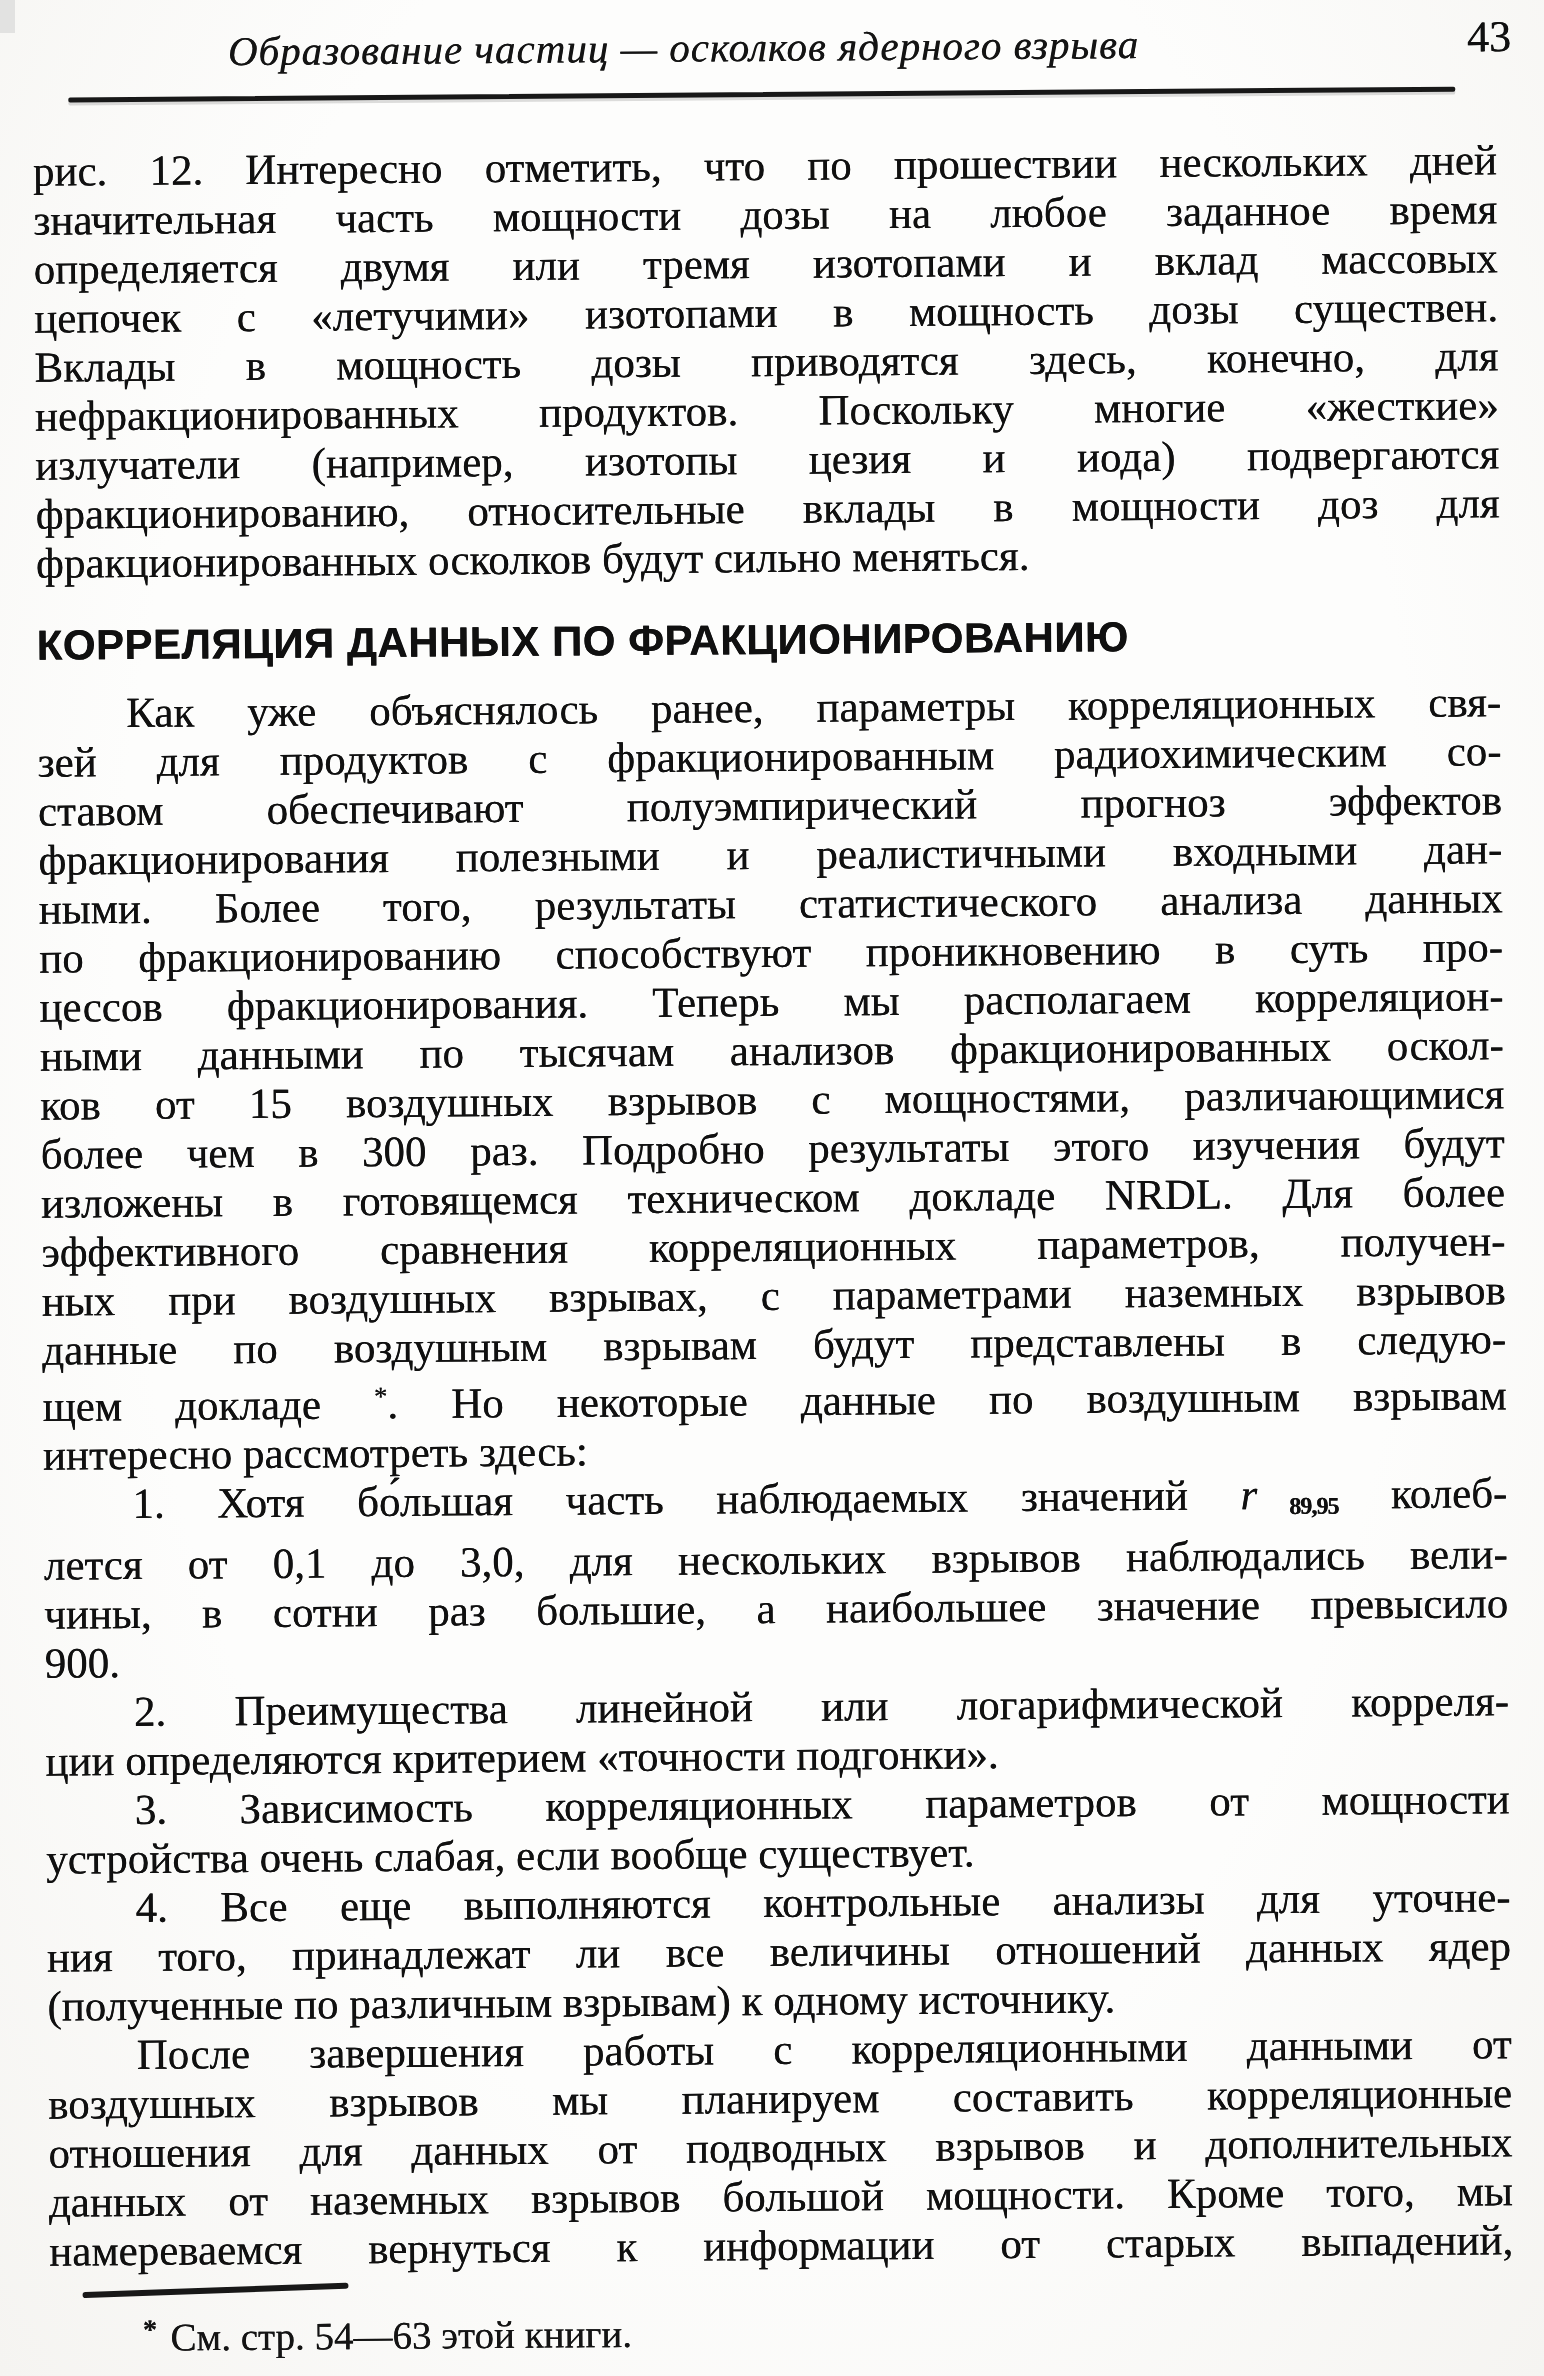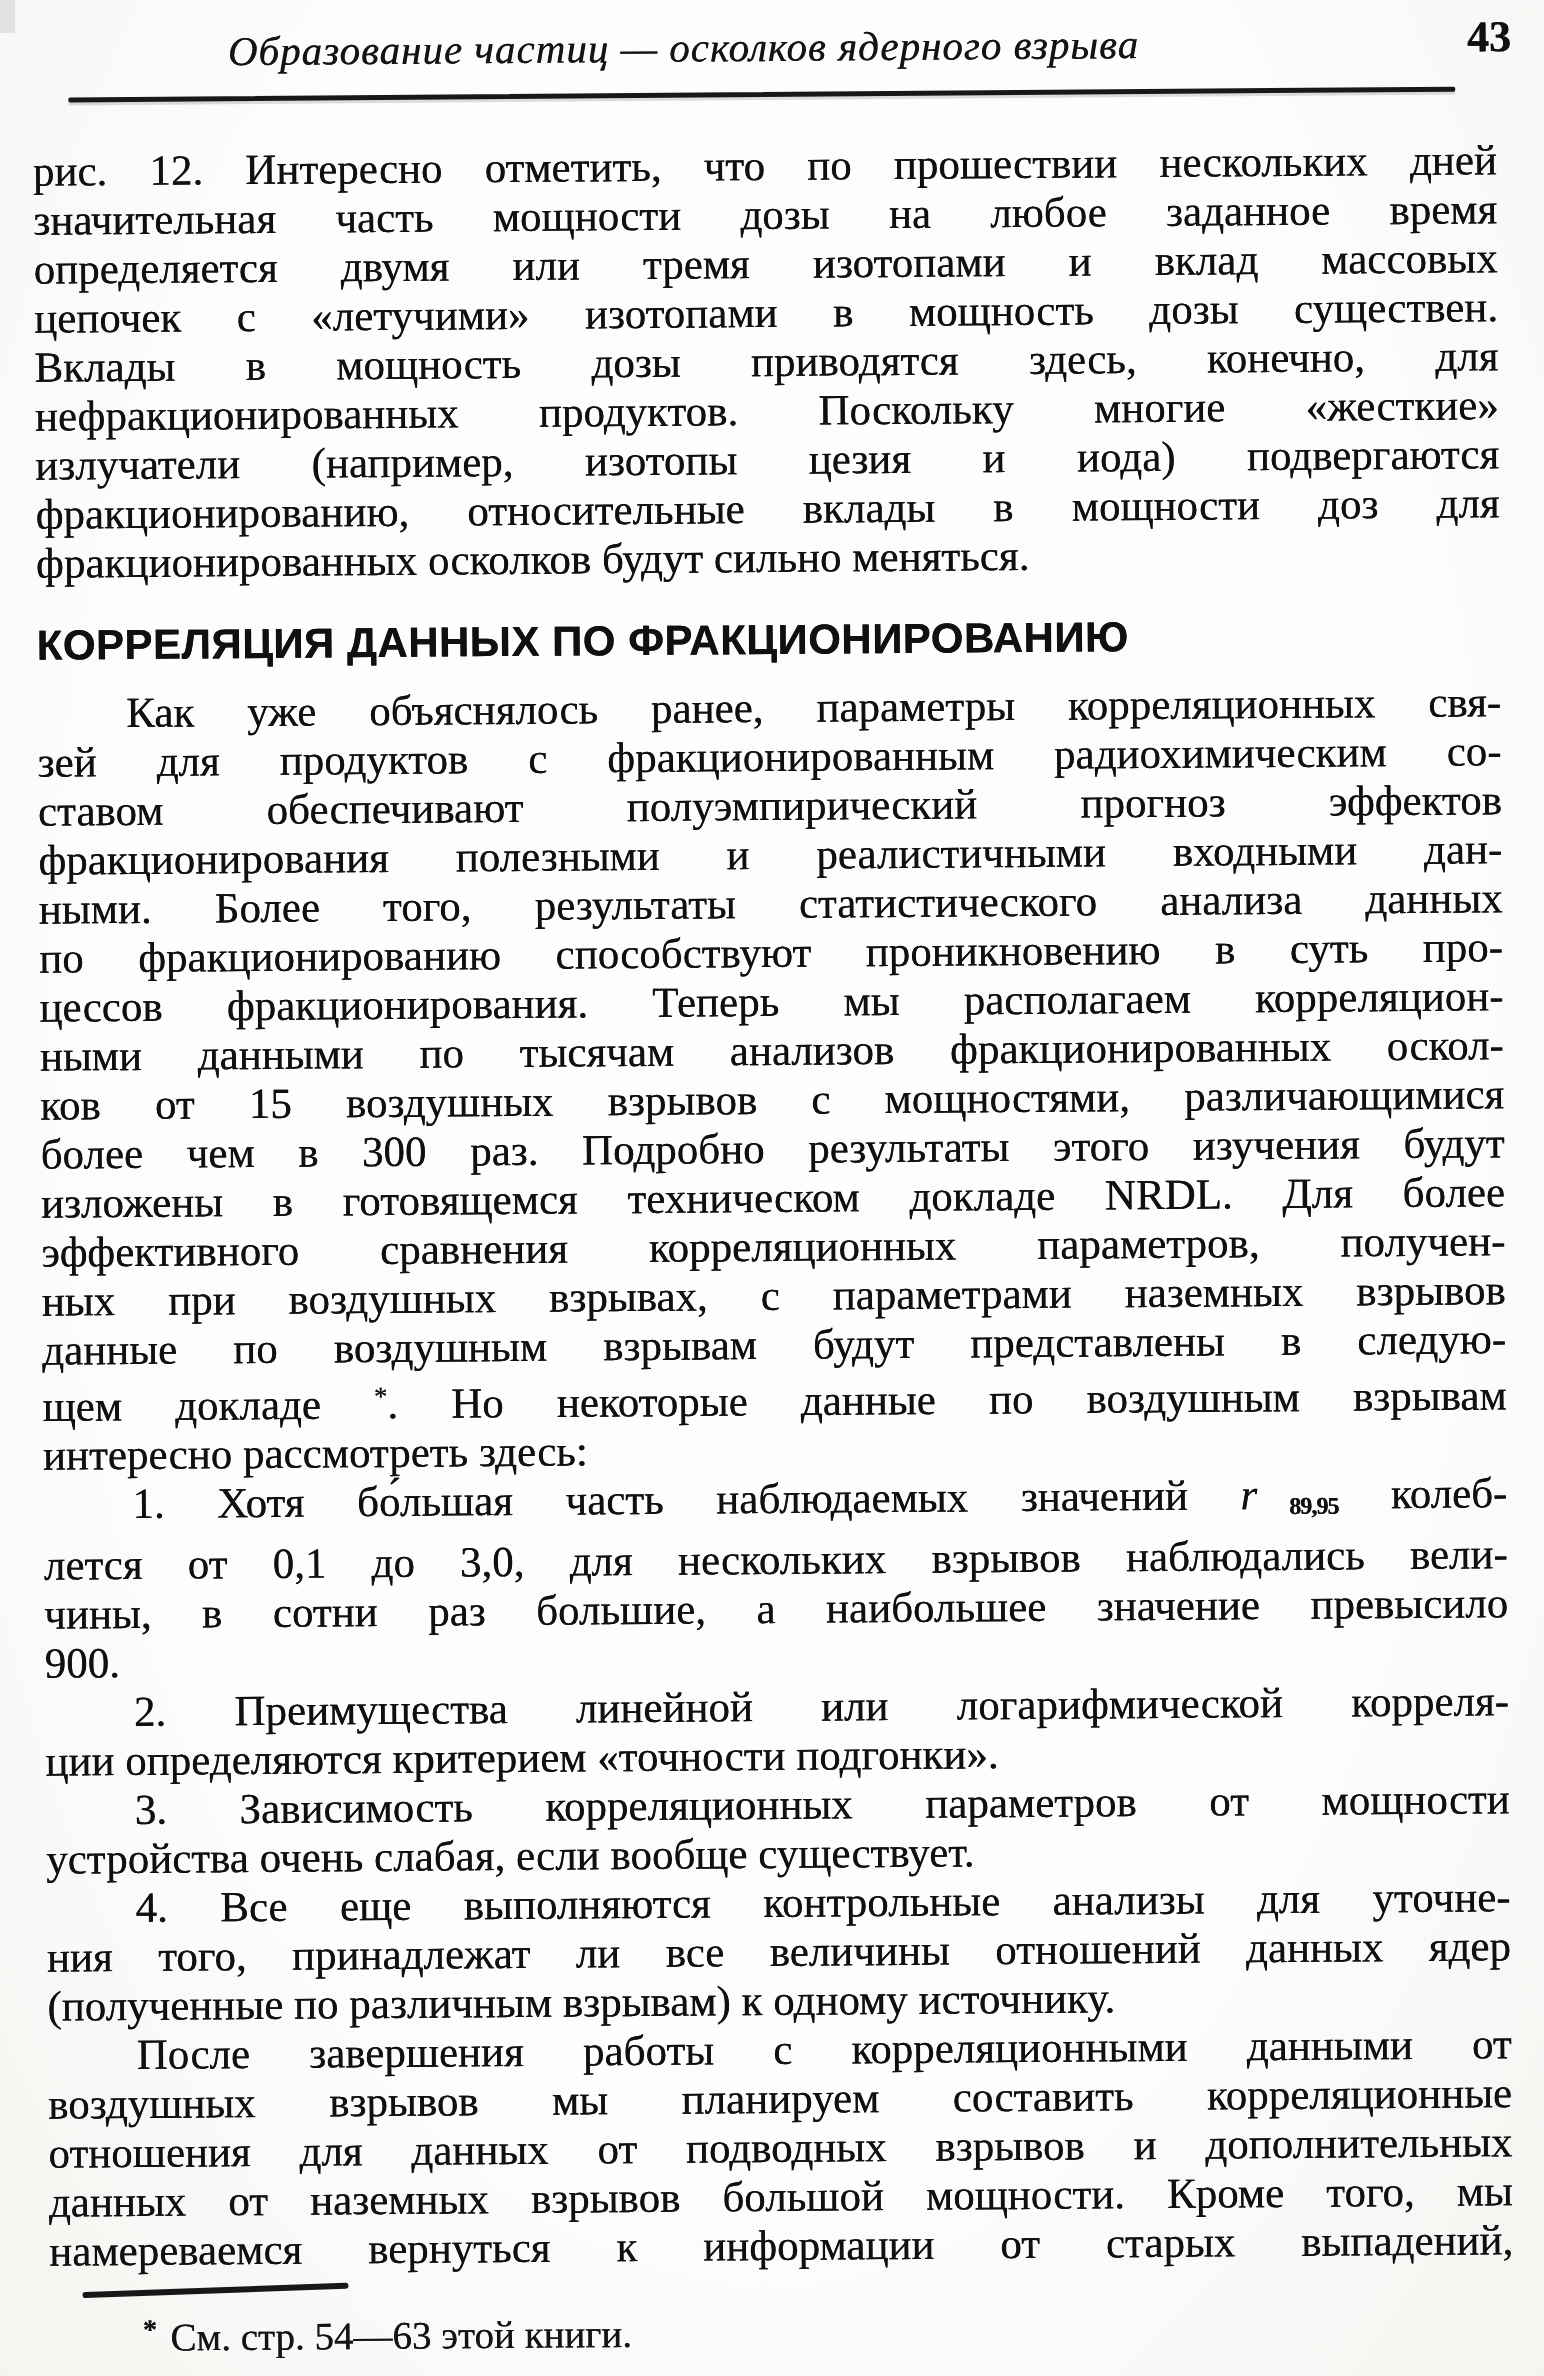--- a/index.html
+++ b/index.html
@@ -32,21 +32,21 @@
     margin-right:164px;
     font-style:italic;
     font-size:41px;
     line-height:48px;
     letter-spacing:1px;
     color:#141414;
     text-shadow:0.4px 0 0 currentColor;
   }
   .hdr-num{
     position:absolute;right:27px;top:19.3px;
-    font-weight:bold;font-size:44px;line-height:48px;
+    font-weight:normal;font-size:44px;line-height:48px;
     text-shadow:0.5px 0 0 currentColor;
   }
   .hdr-rule{
     margin:6.8px 83px 0 75px;
     height:4.8px;background:#181818;border-radius:1.9px;
     box-shadow:0 2.9px 0 rgba(20,20,20,.14);
   }
   
   .bodytext{
     margin:44px 42px 0 39px;

